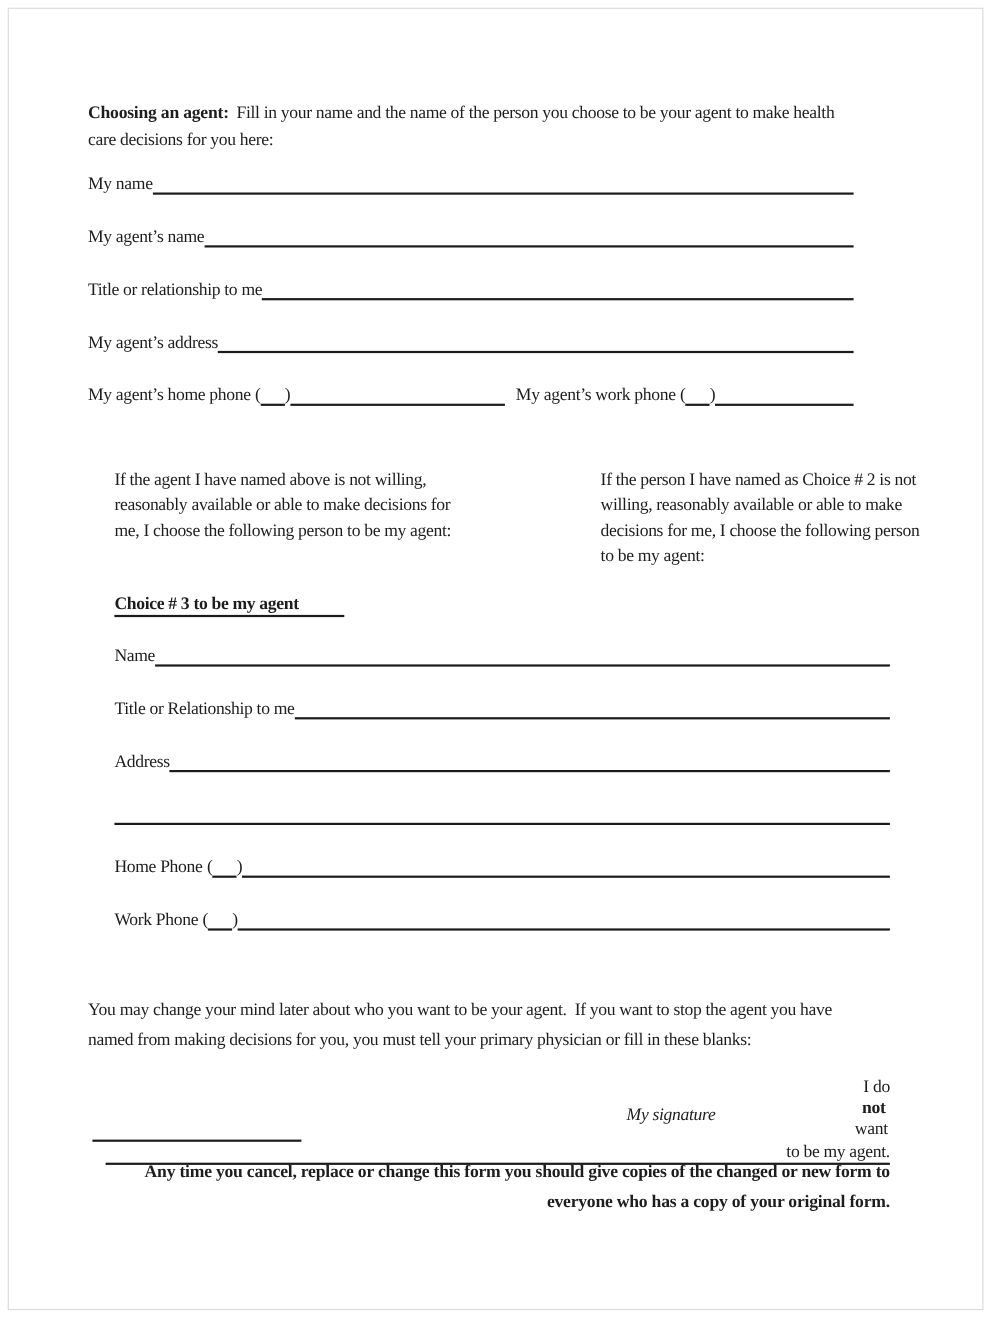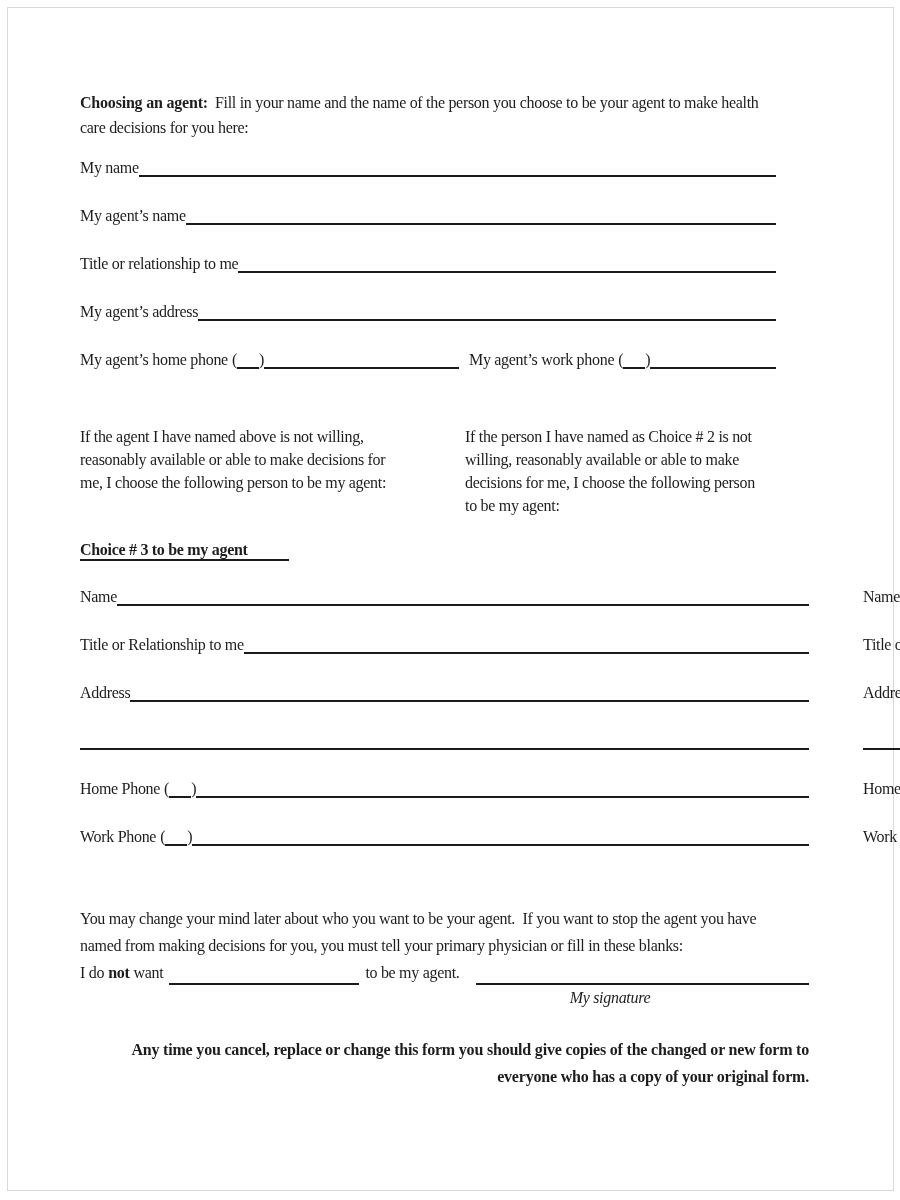--- a/index.html
+++ b/index.html
@@ -38,36 +38,36 @@
   .paren{line-height:19px;}
   .paren.open{margin-left:4px;}
 
   .main-rows{width:696px;}
   .main-rows .row{margin-top:28px;}
   .main-rows .row:first-child{margin-top:17px;justify-content:space-between;}
   .phone-mid{width:195px;flex:none;}
   .worklbl{margin-left:10px;}
 
   
-  .pair{display:flex;column-gap:54px;}
+  .pair{display:flex;column-gap:111px;margin-left:24px;}
   .cell-l{width:331px;flex:none;}
   .cell-r{width:320px;flex:none;}
   .pair.intros{margin-top:56px;align-items:flex-start;}
   .col-intro{line-height:23px;white-space:pre;}
   .pair.heads{margin-top:24px;}
   .choice-h{display:inline-block;font-weight:bold;border-bottom:2px solid var(--line);padding-bottom:1px;line-height:17px;white-space:pre;}
   .choice-h.ext{padding-right:41px;text-align:center;}
   .pair.frow{margin-top:28px;}
   .pair.frow .row{width:100%;}
   .pair.f1{margin-top:25px;}
   .blank.full{width:100%;}
 
   
   .revoke-para{margin-top:59px;line-height:27px;white-space:pre;}
-  .ido-row{margin-top:4px;display:flex;align-items:flex-start;height:22px;width:729px;}
+  .ido-row{margin-top:20px;display:flex;align-items:flex-end;height:22px;width:729px;flex-direction:column;}
   .ido-row span{line-height:19px;white-space:pre;}
   .ido-row .b{font-weight:bold;margin:0 4px;}
   .ido-row .w{margin-right:2px;}
   .blank.dnw{width:190px;margin-left:4px;flex:none;}
   .ido-row .tobe{margin-left:6px;}
   .blank.sig{flex:1;margin-left:16px;}
   .sig-caption-row{position:relative;height:26px;}
   .sig-caption{position:absolute;left:370px;width:320px;top:4px;text-align:center;font-style:italic;}
   .date-row{display:flex;align-items:flex-end;height:20px;width:480px;}
   .blank.date{width:180px;margin-left:6px;flex:none;}

